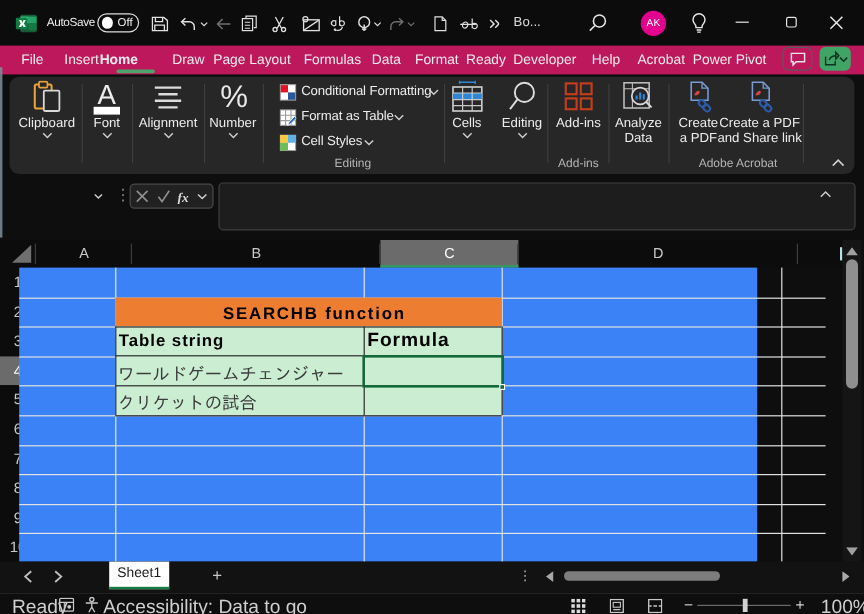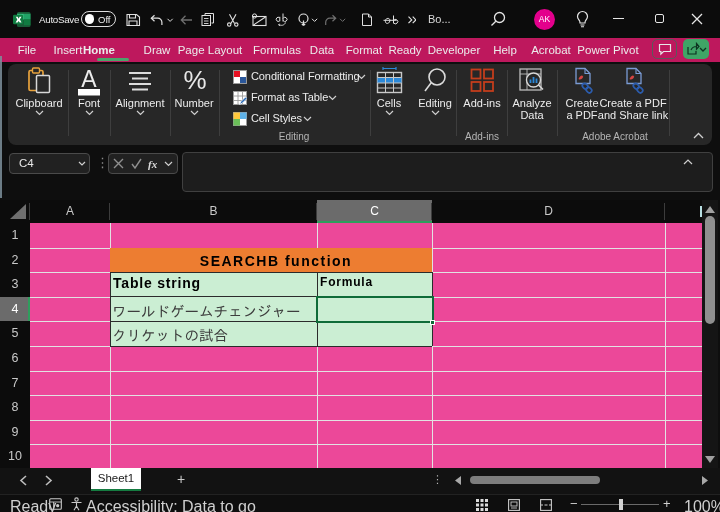--- a/index.html
+++ b/index.html
@@ -18,21 +18,21 @@
 .grplbl{position:absolute;transform:translateX(-50%);color:#b5b5b5;font-size:10px;white-space:nowrap}
 .srow{position:absolute;color:#ececec;font-size:11px;letter-spacing:-0.1px;white-space:nowrap}
 
 #namebox{left:9px;top:153px;width:81px;height:21px;background:#212121;border:1px solid #4a4a4a;border-radius:4px;color:#e8e8e8;font-size:11.5px;line-height:19px;padding-left:9px}
 #fxbox{left:108px;top:153px;width:70px;height:21px;background:#212121;border:1px solid #4a4a4a;border-radius:4px}
 #fml{left:182px;top:152px;width:531px;height:40px;background:#1d1d1d;border:1px solid #404040;border-radius:4px}
 
 #colhdr{left:0;top:200px;width:702px;height:23px;background:#0c0c0c}
 .colh{position:absolute;top:0;height:23px;color:#c9c9c9;font-size:12px;text-align:center;line-height:22px}
 .colsep{position:absolute;top:3px;height:17px;width:1px;background:#3c3c3c}
-#sheet{left:30px;top:223px;width:672px;height:245px;background:#ec4899}
+#sheet{left:16px;top:223px;width:615px;height:245px;background:#3b82f6}
 .rowh{position:absolute;left:0;width:30px;color:#c9c9c9;font-size:12.5px;text-align:center;background:#0c0c0c}
 .gvl{position:absolute;top:0;width:1px;height:245px;background:#e2e2e2}
 .ghl{position:absolute;left:0;width:672px;height:1px;background:#e2e2e2}
 
 #vsb{left:702px;top:200px;width:16px;height:268px;background:#151515}
 
 #tabbar{left:0;top:468px;width:720px;height:26px;background:#121212}
 
 #statusbar{left:0;top:494px;width:720px;height:18px;background:#0e0e0e;border-top:1px solid #222}
 .stxt{position:absolute;color:#cfcfcf;font-size:16px;top:3px}
@@ -301,21 +301,20 @@
   <div class="grplbl" style="left:474px;top:67px">Add-ins</div>
   <div class="biglbl" style="left:524px;top:33px">Analyze</div>
   <div class="biglbl" style="left:524px;top:45px">Data</div>
   <div class="biglbl" style="left:574px;top:33px">Create</div>
   <div class="biglbl" style="left:574px;top:45px">a PDF</div>
   <div class="biglbl" style="left:625px;top:33px">Create a PDF</div>
   <div class="biglbl" style="left:625px;top:45px">and Share link</div>
   <div class="grplbl" style="left:607px;top:67px">Adobe Acrobat</div>
 </div>
 
-<div class="abs" id="namebox">C4</div>
 <svg class="abs" style="left:78px;top:161px" width="8" height="6" viewBox="0 0 8 6">
       <path d="M1 1l3 3 3-3" fill="none" stroke="#cfcfcf" stroke-width="1.2"></path>
     </svg>
 <div class="abs" style="left:96px;top:155px;width:4px;height:16px;color:#8a8a8a;font-size:13px;line-height:16px">⋮</div>
 <div class="abs" id="fxbox"></div>
 <svg class="abs" style="left:112px;top:158px" width="62" height="12" viewBox="0 0 62 12">
   <path d="M2 1l9 9M11 1l-9 9" stroke="#8f8f8f" stroke-width="1.4" fill="none"></path>
   <path d="M20 6l3 4 6-9" stroke="#8f8f8f" stroke-width="1.4" fill="none"></path>
   <text x="36" y="10" font-size="11" font-style="italic" font-weight="bold" fill="#dcdcdc" font-family="Liberation Serif">fx</text>
   <path d="M53 4l3.5 3.5L60 4" stroke="#cfcfcf" stroke-width="1.2" fill="none"></path>
@@ -379,21 +378,21 @@
   <div class="abs" style="left:80px;top:24.6px;width:322px;height:24.6px;background:#ed7d31;color:#000;font-weight:bold;font-size:14px;letter-spacing:1.5px;text-align:center;line-height:24.6px;text-indent:10px;padding-top:1px">SEARCHB function</div>
   <div class="abs" style="left:80px;top:49.2px;width:322px;height:73.8px;background:#cbeed3"></div>
   <div class="abs" style="left:80px;top:48.7px;width:322px;height:1px;background:#2b2b2b"></div>
   <div class="abs" style="left:80px;top:73.3px;width:322px;height:1px;background:#2b2b2b"></div>
   <div class="abs" style="left:80px;top:97.9px;width:322px;height:1px;background:#2b2b2b"></div>
   <div class="abs" style="left:80px;top:122.5px;width:322px;height:1px;background:#2b2b2b"></div>
   <div class="abs" style="left:80px;top:49.2px;width:1px;height:73.8px;background:#2b2b2b"></div>
   <div class="abs" style="left:286.5px;top:49.2px;width:1px;height:73.8px;background:#2b2b2b"></div>
   <div class="abs" style="left:401.5px;top:49.2px;width:1px;height:73.8px;background:#2b2b2b"></div>
   <div class="abs" style="left:83px;top:52px;color:#000;font-weight:bold;font-size:14px;letter-spacing:0.8px">Table string</div>
-  <div class="abs" style="left:290px;top:52px;color:#000;font-weight:bold;font-size:12px;letter-spacing:0.8px">Formula</div>
+  <div class="abs" style="left:290px;top:52px;color:#000;font-weight:bold;font-size:16px;letter-spacing:0.8px">Formula</div>
   <svg class="abs" style="left:82px;top:78.5px" width="192" height="20" viewBox="0 0 192 20">
         <g transform="translate(0,14.8)">
           <path d="M2.3 -9.9H11.4L12.1 -9.3Q11.6 -5.4 10.1 -3.1Q8.6 -0.9 5.7 0.3L4.8 -0.7Q7.9 -1.8 9.2 -4.0Q10.5 -6.0 10.8 -8.8H3.6V-5.4H2.3Z M15.8 -6.1H27.7V-4.9H15.8Z M29.8 -0.8Q32.0 -2.3 32.5 -4.6Q32.8 -6.0 32.8 -10.0H34.0V-9.4V-9.3Q34.0 -5.1 33.4 -3.4Q32.7 -1.3 30.7 0.1ZM36.1 -10.6H37.3V-1.7Q40.0 -3.4 41.9 -6.2L42.6 -5.2Q40.5 -2.2 37.0 -0.1L36.1 -0.8Z M48.7 -11.3H49.9V-7.3Q52.8 -5.9 55.3 -4.3L54.6 -3.1Q52.1 -4.9 49.9 -6.1V0.4H48.7ZM54.0 -7.8Q53.5 -8.9 52.7 -9.7L53.5 -10.3Q54.1 -9.7 54.9 -8.4ZM55.7 -8.6Q55.0 -9.7 54.3 -10.4L55.1 -10.9Q55.9 -10.2 56.5 -9.1Z M70.9 -7.4H67.6Q67.6 -4.5 66.6 -2.8Q65.5 -0.7 63.0 0.6L62.2 -0.3Q64.8 -1.5 65.8 -3.7Q66.4 -5.1 66.4 -7.4H62.9Q62.0 -5.6 60.4 -4.0L59.5 -4.8Q62.2 -7.3 63.0 -11.3L64.1 -11.0Q63.8 -9.7 63.4 -8.5H70.9ZM69.5 -9.0Q69.0 -10.0 68.1 -10.8L68.9 -11.3Q69.7 -10.5 70.4 -9.5ZM71.0 -9.7Q70.4 -10.6 69.5 -11.5L70.3 -12.0Q71.0 -11.3 71.8 -10.3Z M73.8 -6.1H85.7V-4.9H73.8Z M88.4 -2.0 88.6 -2.0 89.0 -2.0Q89.4 -2.1 89.9 -2.1Q90.2 -2.1 90.3 -2.1Q92.2 -6.5 93.5 -10.7L94.7 -10.3Q93.4 -6.5 91.6 -2.2Q95.1 -2.5 97.6 -2.9Q96.5 -4.4 95.3 -5.9L96.3 -6.4Q98.5 -3.9 100.1 -1.2L99.1 -0.4Q98.4 -1.6 98.2 -2.0Q93.6 -1.2 88.9 -0.7Z M108.5 -6.5V-9.0Q106.8 -8.7 105.0 -8.6L104.4 -9.6Q108.7 -9.8 111.8 -11.0L112.6 -10.1Q111.1 -9.6 109.7 -9.2V-6.6H114.6V-5.6H109.6Q109.6 -3.2 108.7 -1.9Q107.7 -0.3 105.4 0.6L104.5 -0.3Q106.7 -1.1 107.6 -2.4Q108.4 -3.5 108.5 -5.4H102.8V-6.5Z M119.4 -7.5H127.1V-6.5H123.7V-1.9H128.1V-0.9H118.4V-1.9H122.6V-6.5H119.4Z M136.0 -7.0Q134.6 -8.3 132.9 -9.3L133.6 -10.2Q135.2 -9.5 136.9 -8.1ZM133.0 -1.4Q139.5 -2.5 142.3 -8.7L143.2 -7.9Q140.5 -1.8 133.7 -0.2Z M151.3 -8.0Q149.9 -9.2 148.5 -9.9L149.2 -10.8Q150.5 -10.2 152.0 -9.0ZM147.5 -1.1Q153.8 -2.5 156.9 -8.0L157.7 -7.1Q154.6 -1.6 148.2 0.0ZM156.2 -8.6Q155.7 -9.7 154.8 -10.6L155.6 -11.2Q156.4 -10.4 157.1 -9.2ZM149.5 -5.1Q148.2 -6.3 146.7 -7.0L147.4 -8.0Q148.9 -7.3 150.3 -6.2ZM157.7 -9.5Q157.1 -10.7 156.3 -11.5L157.1 -12.0Q157.9 -11.3 158.6 -10.1Z M165.3 -8.8 165.9 -6.4 170.5 -7.2 171.3 -6.6Q170.1 -4.2 168.8 -2.7L167.8 -3.3Q169.0 -4.6 169.8 -6.1L166.1 -5.4L167.3 0.3L166.2 0.5L165.0 -5.2L162.2 -4.7L161.9 -5.7L164.8 -6.2L164.2 -8.6Z M175.3 -6.1H187.2V-4.9H175.3Z" fill="#3d3d3d"></path>
         </g>
       </svg>
   <svg class="abs" style="left:82px;top:103.3px" width="120" height="20" viewBox="0 0 120 20">
         <g transform="translate(0,14.8)">
           <path d="M11.0 -9.5 11.7 -8.9Q10.5 -2.3 4.6 0.5L3.8 -0.4Q6.4 -1.5 8.2 -3.7Q9.9 -5.7 10.4 -8.5H6.3Q4.9 -6.1 3.0 -4.4L2.1 -5.2Q5.1 -7.6 6.4 -11.4L7.5 -11.1Q7.3 -10.6 6.8 -9.5Z M18.3 -10.8H19.5V-4.3H18.3ZM23.8 -11.1H25.0V-6.2Q25.0 -3.5 23.9 -1.8Q22.9 -0.3 20.8 0.8L19.9 -0.2Q22.1 -1.1 22.9 -2.5Q23.8 -3.9 23.8 -6.2Z M41.9 -7.4H38.6Q38.6 -4.5 37.6 -2.8Q36.5 -0.7 34.0 0.6L33.2 -0.3Q35.8 -1.5 36.8 -3.7Q37.4 -5.1 37.4 -7.4H33.9Q33.0 -5.6 31.4 -4.0L30.5 -4.8Q33.2 -7.3 34.0 -11.3L35.1 -11.0Q34.8 -9.7 34.4 -8.5H41.9Z M47.5 -4.5Q47.0 -6.0 46.4 -7.2L47.4 -7.7Q48.1 -6.5 48.6 -5.0ZM50.3 -5.2Q49.9 -6.7 49.2 -7.9L50.2 -8.3Q51.0 -7.2 51.4 -5.7ZM47.9 -0.8Q50.5 -1.7 52.0 -3.6Q53.2 -5.1 53.6 -8.0L54.8 -7.7Q54.2 -4.5 52.6 -2.5Q51.2 -0.9 48.6 0.1Z M63.2 -11.3H64.4V-7.3Q67.3 -5.9 69.8 -4.3L69.1 -3.1Q66.6 -4.9 64.4 -6.1V0.4H63.2Z M79.6 -1.1Q84.5 -1.7 84.5 -5.5Q84.5 -7.8 82.5 -8.9Q81.7 -9.3 80.5 -9.4Q80.2 -5.7 79.0 -3.2Q77.8 -0.7 76.4 -0.7Q75.6 -0.7 75.0 -1.5Q73.9 -2.8 73.9 -4.5Q73.9 -6.9 75.7 -8.6Q77.4 -10.3 80.3 -10.3Q82.3 -10.3 83.7 -9.3Q85.7 -7.9 85.7 -5.5Q85.7 -1.0 80.3 -0.0ZM79.4 -9.4Q77.9 -9.2 76.8 -8.2Q75.0 -6.8 75.0 -4.5Q75.0 -3.1 75.7 -2.2Q76.1 -1.8 76.4 -1.8Q77.1 -1.8 78.0 -3.7Q79.1 -6.0 79.4 -9.4Z M96.9 -9.0Q96.9 -10.0 96.9 -12.0H97.8Q97.9 -10.4 97.9 -9.4L97.9 -9.1H100.8V-8.1H98.0L98.0 -7.7Q98.1 -4.5 98.8 -2.3Q99.3 -0.6 99.6 -0.6Q99.8 -0.6 99.9 -2.8L100.8 -2.2Q100.5 0.9 99.8 0.9Q99.2 0.9 98.5 -0.4Q97.3 -2.7 97.0 -7.6L97.0 -8.1H92.8V-8.6H87.8V-9.5H92.8V-9.0ZM92.5 -3.8V0.3H89.2V1.0H88.2V-3.8ZM89.2 -3.0V-0.6H91.5V-3.0ZM95.5 -5.2V-1.9Q96.1 -2.0 97.4 -2.5L97.4 -1.6Q95.5 -0.8 93.3 -0.3L92.8 -1.3Q93.6 -1.4 94.6 -1.6V-5.2H93.2V-6.1H96.8V-5.2ZM88.5 -11.4H92.2V-10.6H88.5ZM88.5 -7.6H92.2V-6.7H88.5ZM88.5 -5.7H92.2V-4.8H88.5ZM99.5 -9.5Q99.1 -10.6 98.5 -11.4L99.3 -11.8Q99.9 -10.9 100.4 -10.0Z M105.6 -7.2H112.0V-6.3H105.5V-7.1Q104.4 -6.3 102.8 -5.6L102.2 -6.4Q106.0 -8.0 108.1 -11.7H109.3Q111.3 -8.6 115.4 -6.8L114.7 -5.9Q110.8 -7.7 108.7 -10.7Q107.5 -8.6 105.6 -7.2ZM113.1 -4.7V1.0H112.0V0.2H105.5V1.0H104.4V-4.7ZM105.5 -3.8V-0.7H112.0V-3.8Z" fill="#3d3d3d"></path>
         </g>
       </svg>

